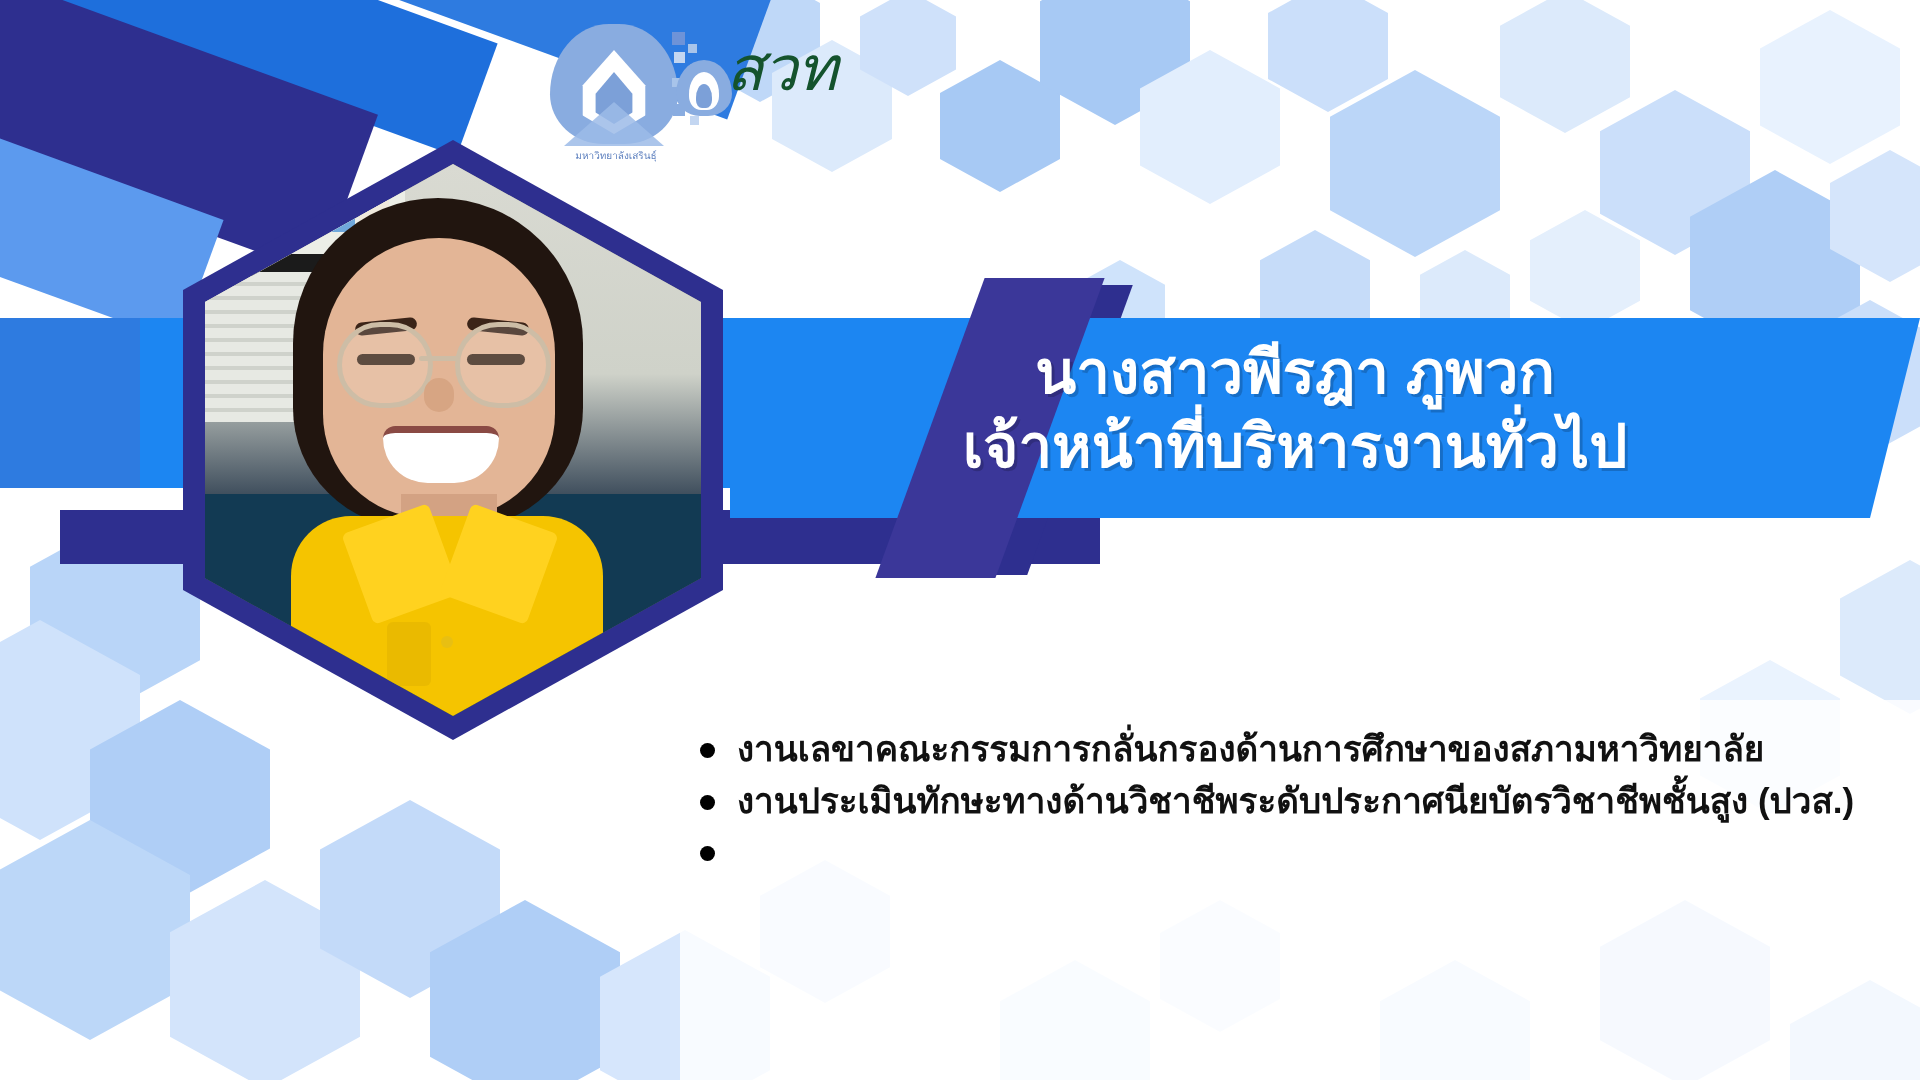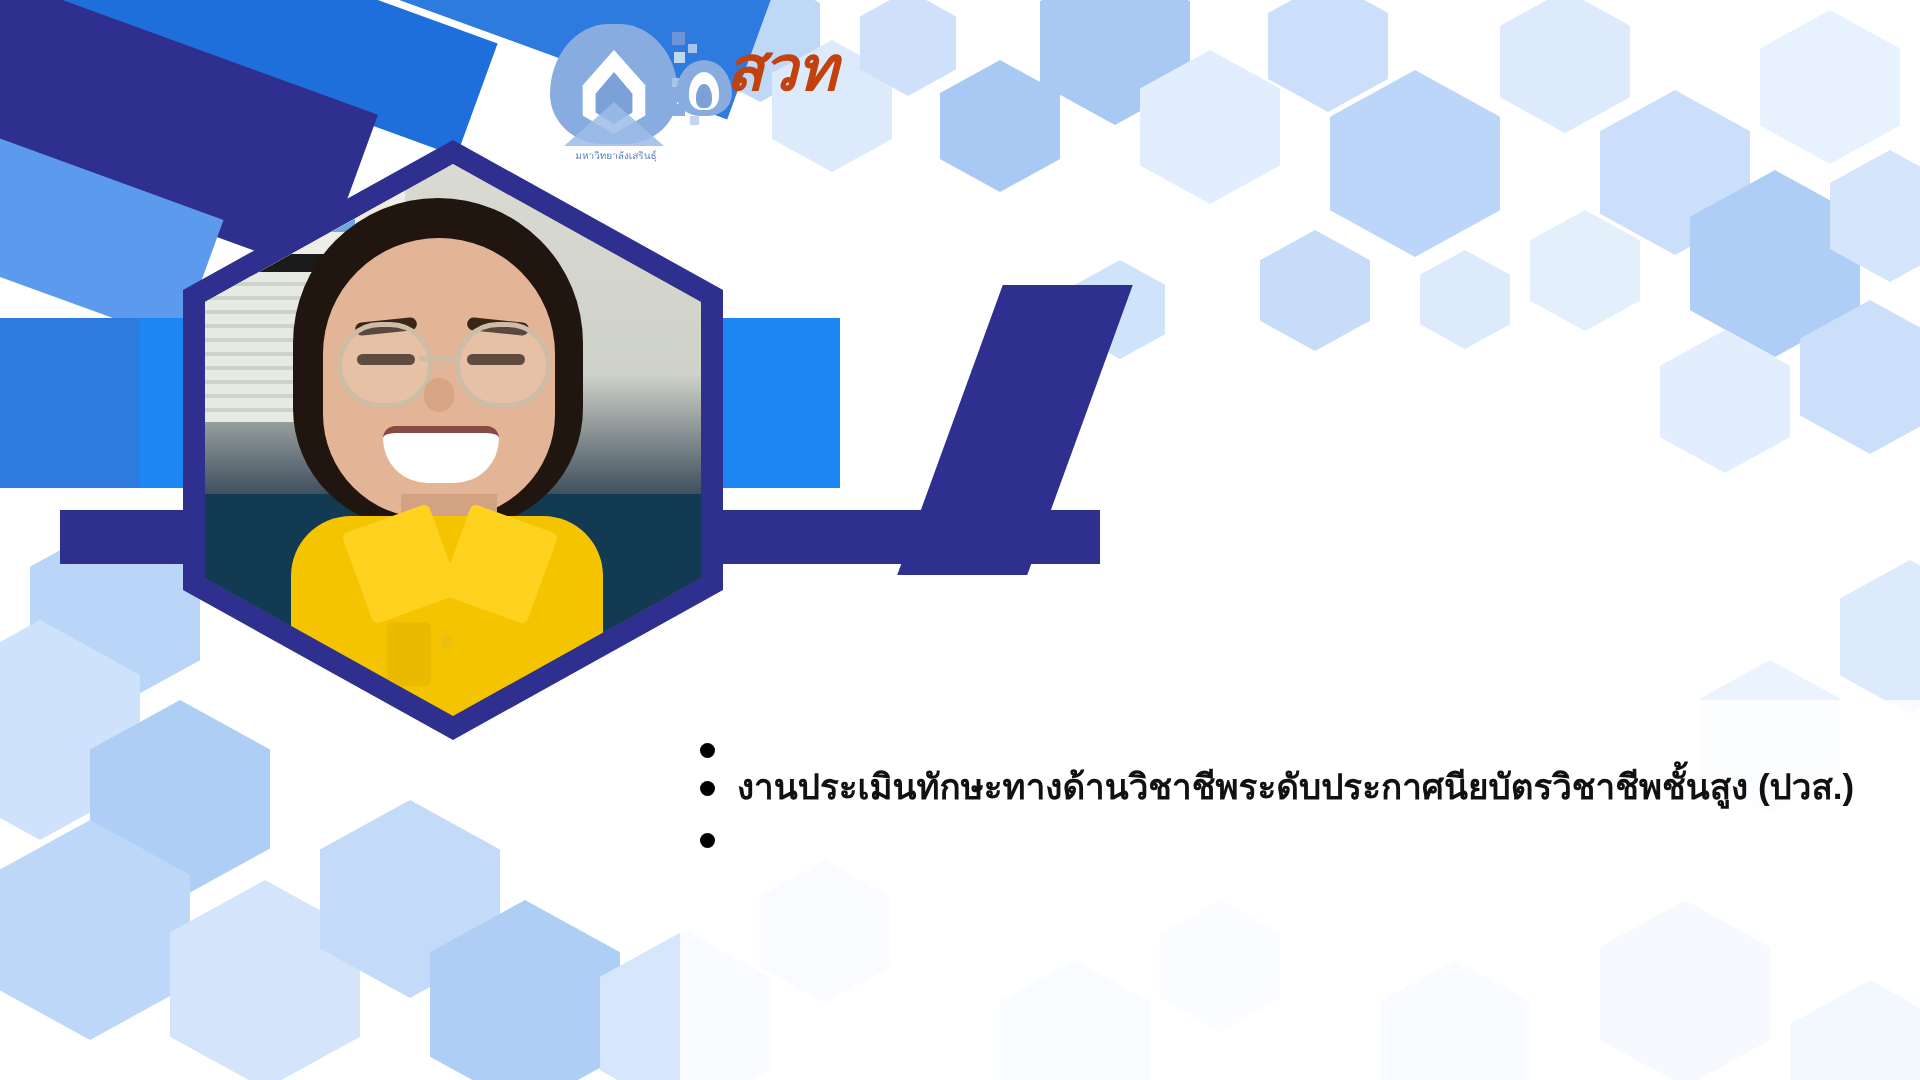--- a/index.html
+++ b/index.html
@@ -67,21 +67,21 @@
     clip-path:polygon(50% 0%,100% 100%,0% 100%);
     opacity:.85;
   }
   .logo-caption{
     position:absolute;left:8px;top:140px;width:176px;text-align:center;
     color:#5C7FBE;font-size:10px;white-space:nowrap;
   }
   #logo-word{position:absolute;left:150px;top:22px;width:265px;height:130px;}
   #logo-word .swoosh{
     position:absolute;left:56px;top:8px;
-    font-size:62px;font-weight:bold;font-style:italic;color:#c2410c;
+    font-size:62px;font-weight:normal;font-style:italic;color:#14532d;
     letter-spacing:-1px;line-height:1;white-space:nowrap;
   }
   #logo-word .smalldrop{
     position:absolute;left:6px;top:30px;width:56px;height:56px;
     background:#89ACE0;border-radius:28px 28px 24px 24px / 34px 34px 22px 22px;
   }
   #logo-word .smalldrop-in{
     position:absolute;left:19px;top:42px;width:30px;height:38px;
     background:#ffffff;border-radius:15px 15px 12px 12px / 22px 22px 14px 14px;
   }
@@ -379,24 +379,31 @@
         <span style="left:20px;top:86px;width:9px;height:9px;background:#C3D6F1;"></span>
       </div>
       <div class="smalldrop"></div>
       <div class="smalldrop-in"></div>
       <div class="smalldrop-core"></div>
       <div class="swoosh">สวท</div>
     </div>
   </div>
 
 
+  <div id="nameplate">
+    <div class="plate"></div>
+    <div class="slash"></div>
+    <div id="name-text">นางสาวพีรฎา   ภูพวก</div>
+    <div id="role-text">เจ้าหน้าที่บริหารงานทั่วไป</div>
+  </div>
 
   <div id="duties">
     <div class="row">
       <div class="dot"></div>
+      <div class="txt">งานเลขาคณะกรรมการกลั่นกรองด้านการศึกษาของสภามหาวิทยาลัย</div>
     </div>
     <div class="row">
       <div class="dot"></div>
       <div class="txt">งานประเมินทักษะทางด้านวิชาชีพระดับประกาศนียบัตรวิชาชีพชั้นสูง (ปวส.)</div>
     </div>
     <div class="row">
       <div class="dot"></div>
     </div>
   </div>
 

